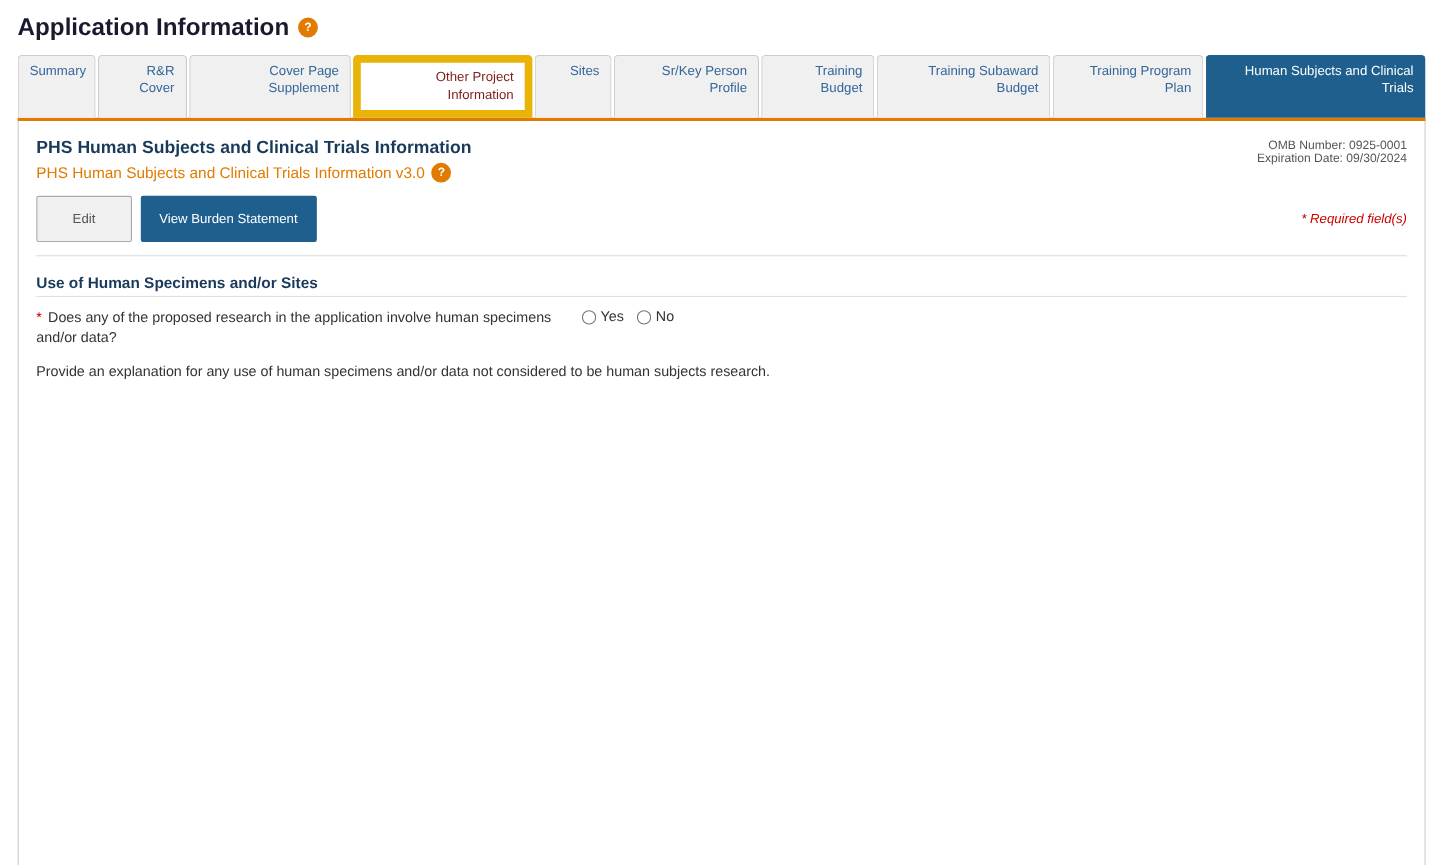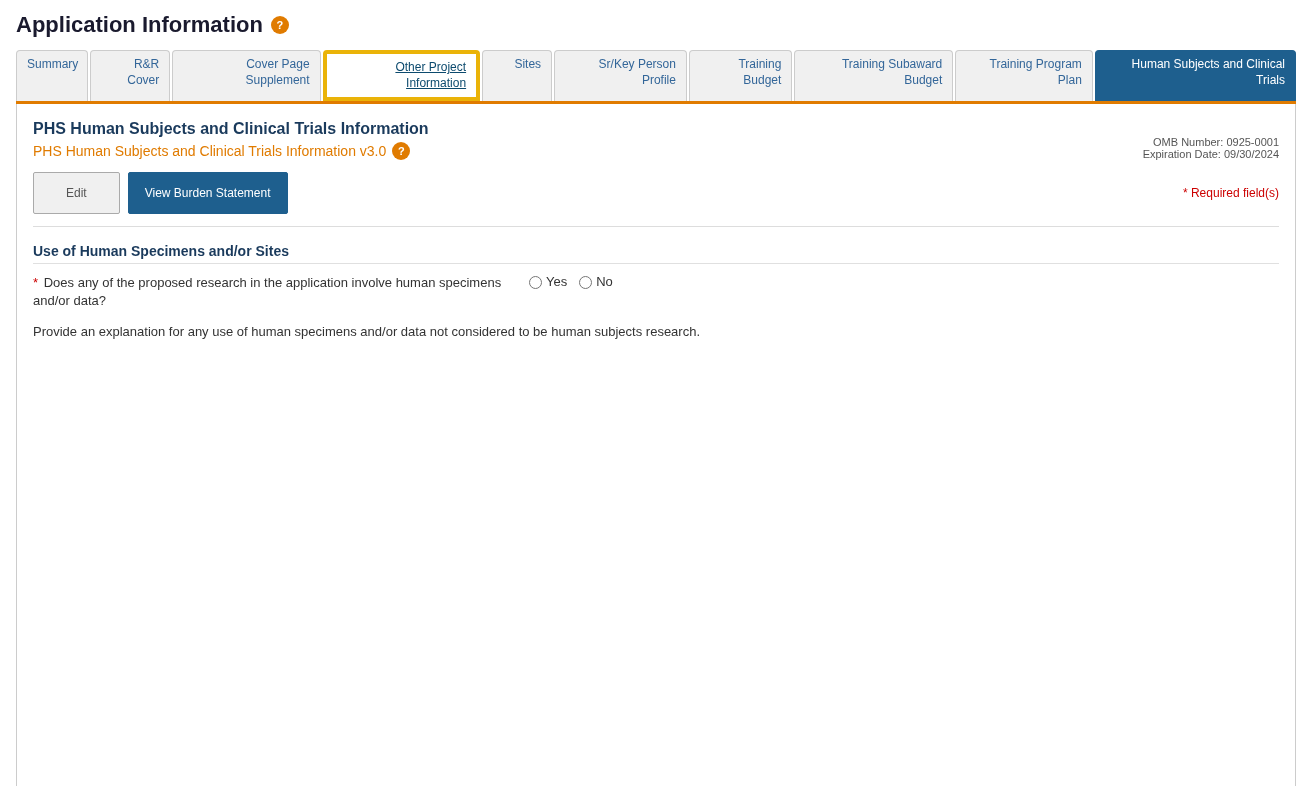--- a/index.html
+++ b/index.html
@@ -8,38 +8,38 @@
     .page-container { padding: 12px 16px; max-width: 1312px; }
 
     
     .page-title { font-size: 22px; font-weight: bold; color: #1a1a2e; margin-bottom: 12px; display: flex; align-items: center; gap: 8px; }
     .help-icon { display: inline-flex; align-items: center; justify-content: center; width: 18px; height: 18px; background: #e07b00; border-radius: 50%; color: #fff; font-size: 11px; font-weight: bold; cursor: pointer; }
 
     
     .tab-nav { display: flex; border-bottom: 3px solid #e07b00; margin-bottom: 0; gap: 2px; }
     .tab { padding: 6px 10px; font-size: 12px; text-align: right; cursor: pointer; border: 1px solid #ccc; border-bottom: none; background: #f0f0f0; color: #336699; min-width: 70px; border-radius: 4px 4px 0 0; line-height: 1.3; }
     .tab.active { background: #1e5f8e; color: #fff; border-color: #1e5f8e; }
-    .tab.outlined { border: 4px solid #eab308; background: #fff; color: #0c4a6e; text-decoration: underline; }
+    .tab.outlined { border: 7px solid #eab308; background: #fff; color: #7f1d1d; }
 
     
     .main-content { border: 1px solid #ccc; border-top: none; padding: 16px; background: #fff; }
 
     
-    .form-header { display: flex; justify-content: space-between; align-items: flex-end; margin-bottom: 8px; }
+    .form-header { display: flex; justify-content: space-between; align-items: flex-start; margin-bottom: 8px; }
     .form-title-block {}
     .form-title { font-size: 16px; font-weight: bold; color: #1a3a5c; margin-bottom: 4px; }
     .form-subtitle { font-size: 14px; color: #e07b00; display: flex; align-items: center; gap: 6px; }
     .form-meta { text-align: right; font-size: 11px; color: #555; }
 
     
     .toolbar { display: flex; align-items: center; justify-content: space-between; margin: 12px 0; }
     .toolbar-left { display: flex; gap: 8px; }
     .btn-edit { padding: 5px 32px; background: #f0f0f0; border: 1px solid #aaa; color: #555; cursor: pointer; font-size: 12px; border-radius: 2px; }
     .btn-view-burden { padding: 13px 16px; background: #1e5f8e; border: 1px solid #1e5f8e; color: #fff; cursor: pointer; font-size: 12px; border-radius: 2px; }
-    .required-note { color: #cc0000; font-size: 12px; }
+    .required-note { color: #cc0000; font-size: 12px; font-style: italic; }
 
     
     .section-title { font-size: 14px; font-weight: bold; color: #1a3a5c; margin: 16px 0 10px 0; border-bottom: 1px solid #e0e0e0; padding-bottom: 4px; }
 
     
     .form-row { display: flex; align-items: flex-start; margin-bottom: 12px; gap: 16px; }
     .form-label { flex: 0 0 480px; font-size: 13px; color: #333; line-height: 1.4; }
     .form-label .required-star { color: #cc0000; margin-right: 2px; }
     .form-controls { display: flex; align-items: center; gap: 10px; }
 

